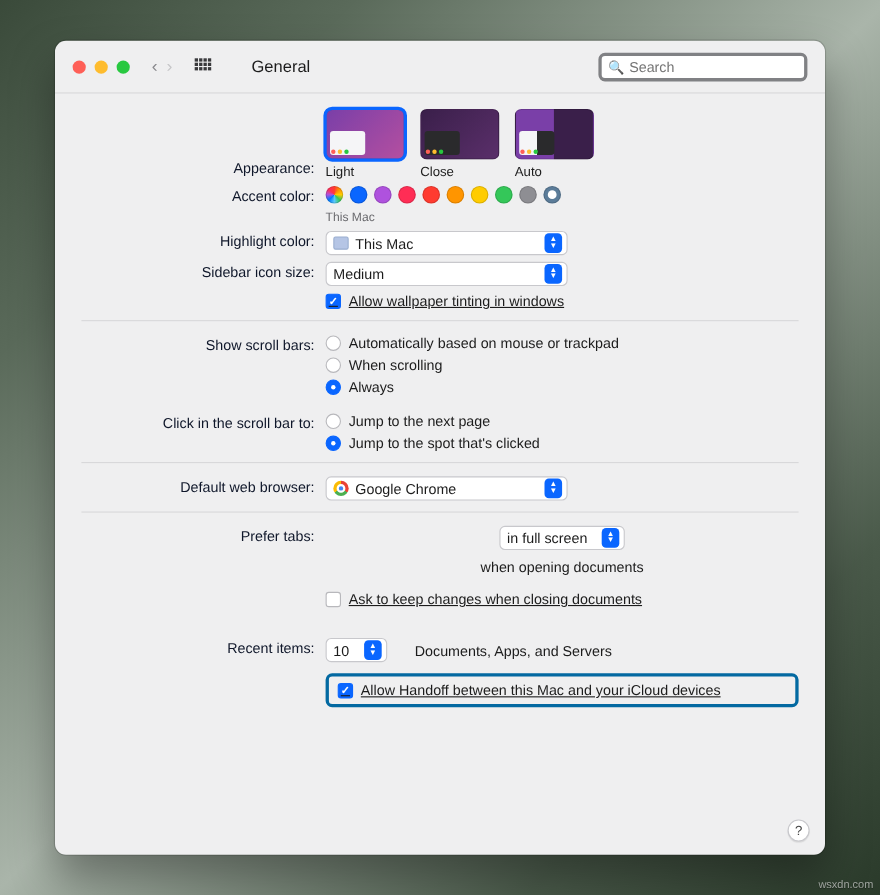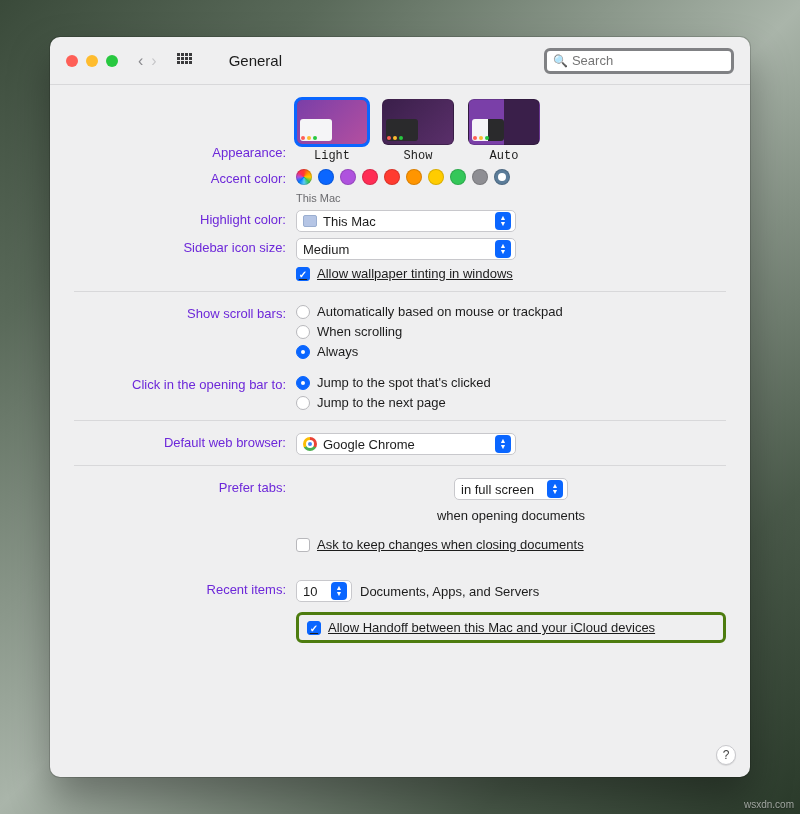--- a/index.html
+++ b/index.html
@@ -15,27 +15,27 @@
   .navarrows { display: flex; gap: 8px; color: #8a8a8e; font-size: 16px; margin-left: 6px; }
   .navarrows span { cursor: default; }
   .grid-icon { width: 16px; height: 16px; display: grid; grid-template-columns: repeat(4,3px); grid-auto-rows: 3px; gap: 1px; margin-left: 6px; }
   .grid-icon i { background: #3a3a3c; display: block; }
   .title { font-weight: 400; font-size: 15px; margin-left: 22px; }
   .search { margin-left: auto; width: 190px; height: 26px; border: 3px solid #808184; border-radius: 6px; background: #fff; display: flex; align-items: center; padding: 0 6px; gap: 4px; color: #9a9a9e; }
   .search input { border: none; outline: none; flex: 1; font-size: 13px; background: transparent; }
 
   .content { flex: 1; overflow: auto; padding: 14px 24px 18px 24px; }
   .row { display: flex; align-items: flex-start; margin-bottom: 6px; }
-  .row .lbl { width: 222px; text-align: right; padding-right: 10px; padding-top: 2px; color: #6d28d9; white-space: nowrap; }
+  .row .lbl { width: 222px; text-align: right; padding-right: 10px; padding-top: 2px; color: #0f172a; white-space: nowrap; }
   .row .ctl { flex: 1; display: flex; flex-direction: column; gap: 5px; }
   hr.div { border: none; border-top: 1px solid #d8d8da; margin: 10px 0 12px 0; }
 
   
   .thumbs { display: flex; gap: 14px; }
-  .thumb { width: 72px; text-align: center; font-size: 12px; font-family: Liberation Mono, monospace; }
+  .thumb { width: 72px; text-align: left; font-size: 12px; }
   .thumb .pic { width: 72px; height: 46px; border-radius: 6px; border: 1px solid rgba(0,0,0,.15); position: relative; overflow: hidden; margin-bottom: 4px; }
   .thumb.sel .pic { outline: 3px solid #0a66ff; outline-offset: -1px; }
   .thumb .pic .dots { position: absolute; left: 4px; bottom: 4px; display: flex; gap: 2px; }
   .thumb .pic .dots i { width: 4px; height: 4px; border-radius: 50%; }
   .thumb .pic .dots i:nth-child(1){background:#fe5f57}.thumb .pic .dots i:nth-child(2){background:#febc2e}.thumb .pic .dots i:nth-child(3){background:#28c840}
   .thumb .pic .win { position: absolute; left: 3px; bottom: 3px; width: 32px; height: 22px; border-radius: 3px; }
   .pic-light { background: linear-gradient(135deg,#7a3fa8,#b44fa0); } .pic-light .win { background:#f5f5f7; }
   .pic-dark  { background: linear-gradient(135deg,#3a1f4a,#5a2f6a); } .pic-dark .win { background:#2a2a2c; }
   .pic-auto  { background: linear-gradient(90deg,#7a3fa8 0%,#7a3fa8 50%,#3a1f4a 50%,#3a1f4a 100%); } .pic-auto .win { background: linear-gradient(90deg,#f5f5f7 50%,#2a2a2c 50%); }
 
@@ -61,21 +61,21 @@
   .radio { display: flex; align-items: center; gap: 7px; }
   .radio .rb { width: 14px; height: 14px; border-radius: 50%; background: #fff; border: 1px solid #b8b8bc; flex:none; position: relative; }
   .radio .rb.on { background: #0a66ff; border-color: #0a66ff; }
   .radio .rb.on::after { content:''; position:absolute; inset:4px; background:#fff; border-radius:50%; }
 
   .chrome-icon { width:14px; height:14px; border-radius:50%; background: conic-gradient(#ea4335 0 120deg,#4caf50 120deg 240deg,#fbbc05 240deg 360deg); position:relative; }
   .chrome-icon::after { content:''; position:absolute; inset:3px; background:#4285f4; border:2px solid #fff; border-radius:50%; }
 
   .fine { font-size: 11px; color: #6a6a6e; padding-left: 21px; line-height: 1.3; }
 
-  .highlight-box { border: 3px solid #4d7c0f; border-radius: 6px; padding: 5px 8px; margin-top: 4px; }
+  .highlight-box { border: 3px solid #0369a1; border-radius: 6px; padding: 5px 8px; margin-top: 4px; }
 
   .help { position: absolute; right: 14px; bottom: 12px; width: 20px; height: 20px; border-radius: 50%; background:#fff; border:1px solid #c8c8cc; display:flex; align-items:center; justify-content:center; font-size:12px; color:#444; box-shadow: 0 1px 1px rgba(0,0,0,.1); }
 
   .watermark { position: absolute; right: 6px; bottom: 4px; font-size: 10px; color: rgba(255,255,255,.55); text-shadow: 0 1px 1px rgba(0,0,0,.4); }
 </style>
 </head>
 <body>
 
 <div class="window">
 
@@ -129,21 +129,21 @@
           </div>
           <div class="thumb">
             <div class="pic pic-dark">
                 <div class="win"></div>
                 <div class="dots">
                   <i></i>
                   <i></i>
                   <i></i>
                 </div>
               </div>
-            <span>Show</span>
+            <span>Close</span>
           </div>
           <div class="thumb">
             <div class="pic pic-auto">
                 <div class="win"></div>
                 <div class="dots">
                   <i></i>
                   <i></i>
                   <i></i>
                 </div>
               </div>
@@ -219,29 +219,29 @@
         <label class="radio">
             <span class="rb on"></span>
             <span>Always</span>
           </label>
       </div>
     </div>
 
     <div style="height:10px"></div>
 
     <div class="row">
-      <div class="lbl">Click in the opening bar to:</div>
-      <div class="ctl">
+      <div class="lbl">Click in the scroll bar to:</div>
+      <div class="ctl">
+        <label class="radio">
+            <span class="rb"></span>
+            <span>Jump to the next page</span>
+          </label>
         <label class="radio">
             <span class="rb on"></span>
             <span>Jump to the spot that's clicked</span>
-          </label>
-        <label class="radio">
-            <span class="rb"></span>
-            <span>Jump to the next page</span>
           </label>
       </div>
     </div>
 
     <hr class="div">
 
     <div class="row">
       <div class="lbl">Default web browser:</div>
       <div class="ctl">
         <div class="dd" style="width:220px">
@@ -282,21 +282,21 @@
     <div class="row">
       <div class="lbl"></div>
       <div class="ctl">
       </div>
     </div>
 
     <div style="height:8px"></div>
 
     <div class="row">
       <div class="lbl">Recent items:</div>
-      <div class="ctl" style="flex-direction:row; align-items:center; gap:8px">
+      <div class="ctl" style="flex-direction:row; align-items:center; gap:25px">
         <div class="dd" style="width:56px">
           <span class="txt">10</span>
           <span class="cap"></span>
         </div>
         <span>Documents, Apps, and Servers</span>
       </div>
     </div>
 
     <div class="row">
       <div class="lbl"></div>

